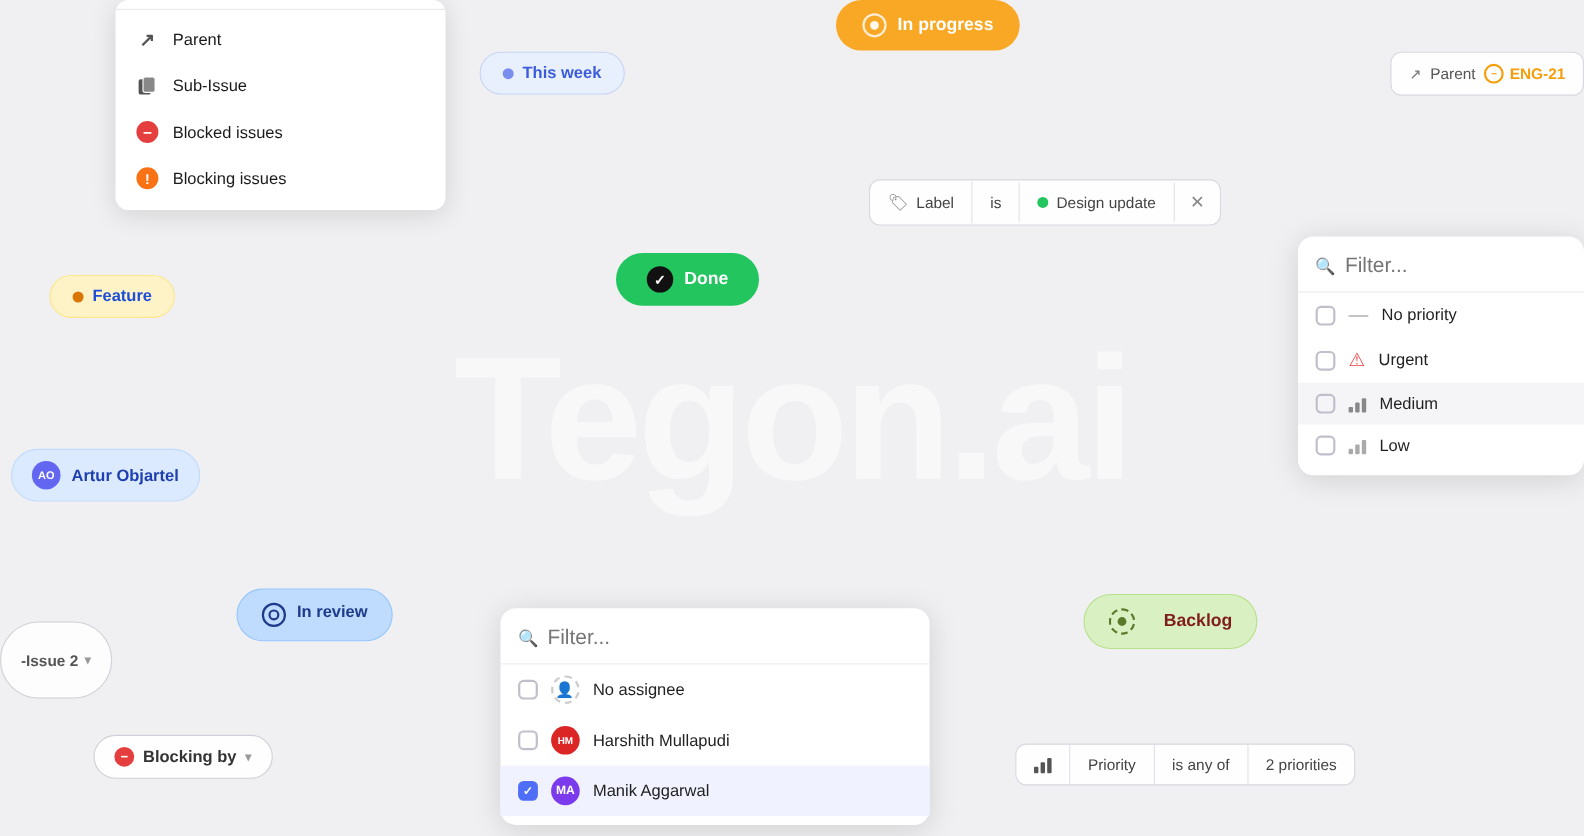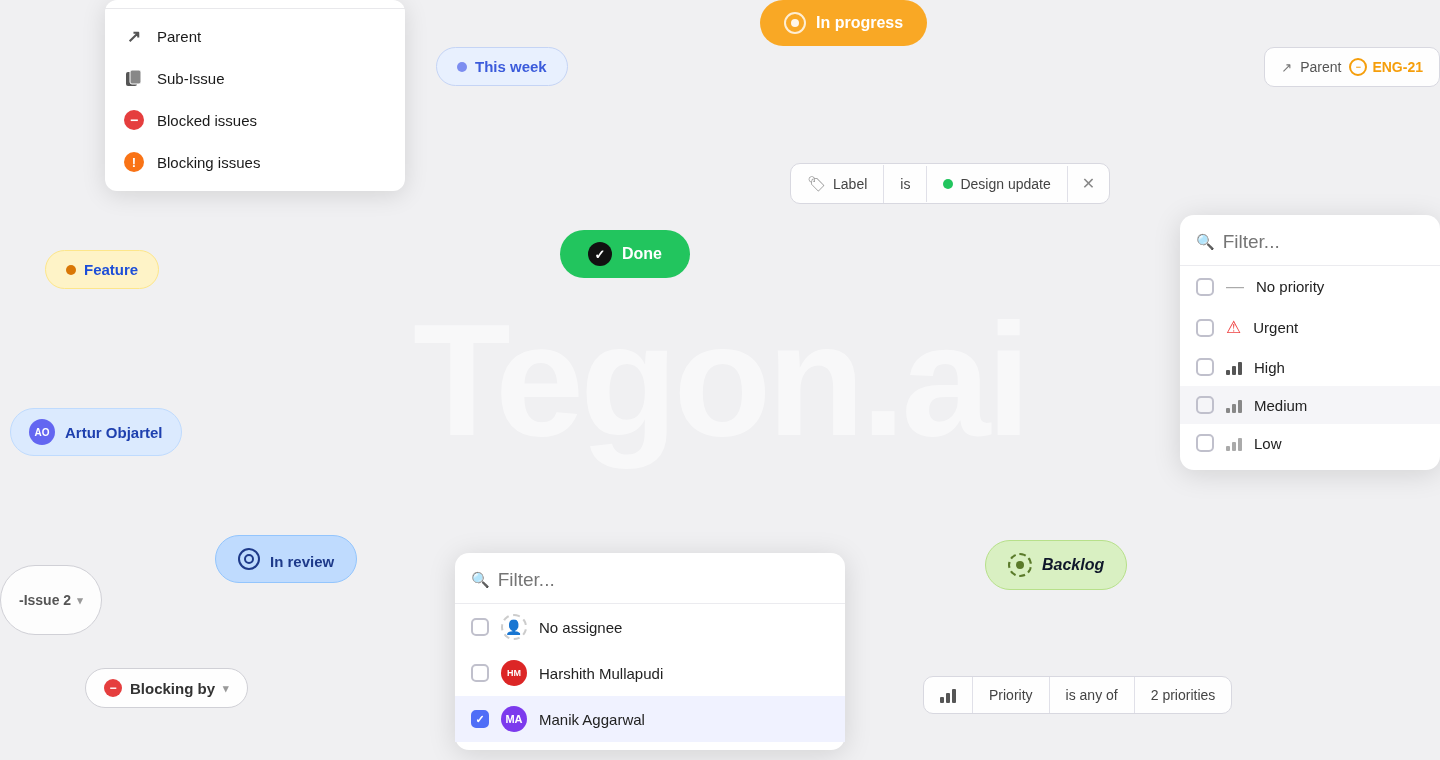--- a/index.html
+++ b/index.html
@@ -233,21 +233,21 @@
     
     .inreview-pill {
       background: #bfdbfe;
       border: 1.5px solid #93c5fd;
       color: #1e3a8a;
       border-radius: 999px;
       padding: 12px 22px;
       font-size: 15px;
       font-weight: 600;
       display: flex;
-      align-items: flex-end;
+      align-items: flex-start;
       gap: 10px;
       top: 535px;
       left: 215px;
     }
     .inreview-icon {
       width: 22px;
       height: 22px;
       border-radius: 50%;
       border: 2.5px solid #1e3a8a;
       display: flex;
@@ -274,31 +274,30 @@
       align-items: center;
       gap: 6px;
       top: 565px;
       left: 0;
     }
 
     
     .backlog-pill {
       background: #d9f0c2;
       border: 1.5px solid #b7e08a;
-      color: #0f172a;
+      color: #7f1d1d;
       border-radius: 999px;
       padding: 12px 22px;
       font-size: 16px;
       font-weight: 600;
       display: flex;
       align-items: center;
-      gap: 10px;
+      gap: 26px;
       top: 540px;
       left: 985px;
-      font-style: italic;
     }
     .backlog-icon {
       width: 24px;
       height: 24px;
       border-radius: 50%;
       border: 2.5px dashed #5a7a2a;
       display: flex;
       align-items: center;
       justify-content: center;
     }
@@ -732,29 +731,20 @@
     <span class="prio-icon-dash">—</span>
     <span>No priority</span>
   </div>
 
   <div class="priority-option">
     <div class="checkbox"></div>
     <span style="color:#ef4444;font-size:17px;">⚠</span>
     <span>Urgent</span>
   </div>
 
-  <div class="priority-option">
-    <div class="checkbox"></div>
-    <div class="bar-chart-icon">
-      <span style="height:5px;"></span>
-      <span style="height:9px;"></span>
-      <span style="height:13px;"></span>
-    </div>
-    <span>High</span>
-  </div>
 
   <div class="priority-option hovered">
     <div class="checkbox"></div>
     <div class="bar-chart-icon medium">
       <span style="height:5px;"></span>
       <span style="height:9px;"></span>
       <span style="height:13px;"></span>
     </div>
     <span>Medium</span>
   </div>

